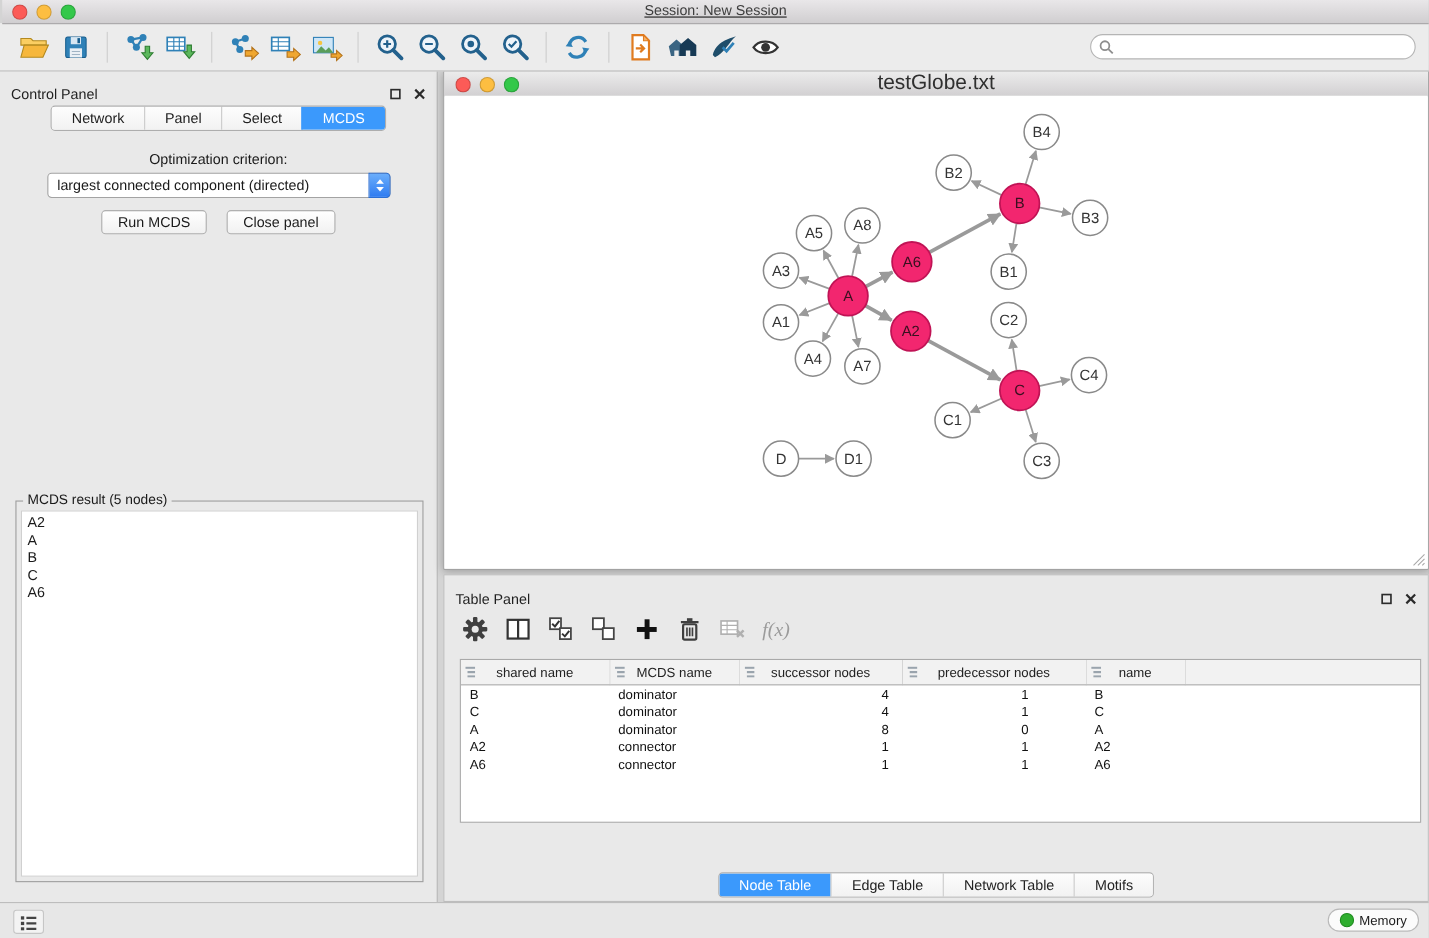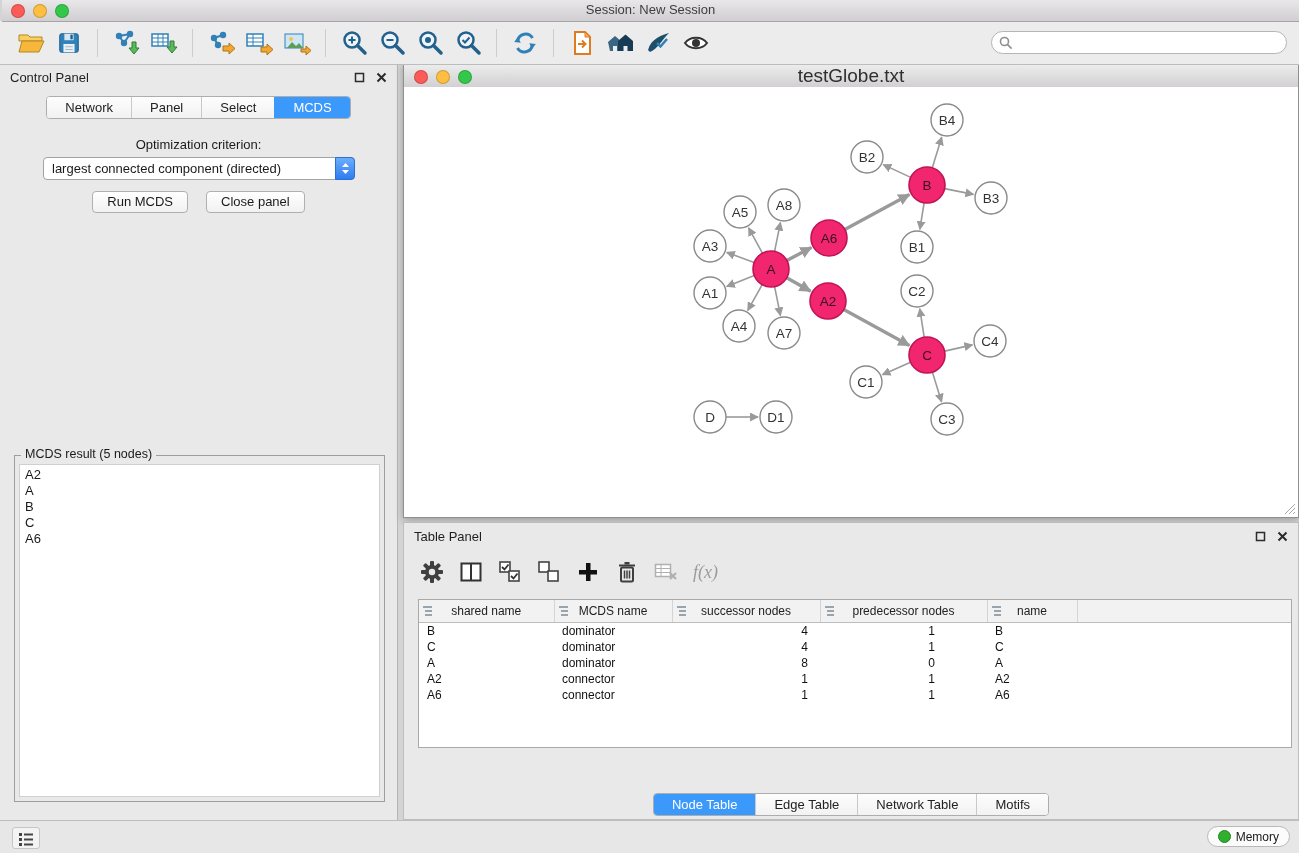--- a/index.html
+++ b/index.html
@@ -1,36 +1,36 @@
 <!DOCTYPE html>
 <html><head>
 <meta charset="utf-8">
 <style>
   html,body{margin:0;padding:0;}
   body{font-family:"Liberation Sans",sans-serif;background:#9a9a9a;}
   #app{position:relative;width:1299px;height:853px;background:#d4d4d4;overflow:hidden;font-size:13px;color:#1a1a1a;}
 
   
-  .titlebar{position:absolute;top:0;left:2px;right:0;height:21px;background:linear-gradient(#e9e7e9,#d0ced0);border-bottom:1px solid #a6a4a6;z-index:5;}
+  .titlebar{position:absolute;top:0;left:2px;right:0;height:21px;background:linear-gradient(#e9e7e9,#d0ced0);border-bottom:1px solid #a6a4a6;z-index:5;text-decoration:underline;}
   .traffic{position:absolute;top:4px;left:9px;display:flex;gap:8px;}
   .light{width:12px;height:12px;border-radius:50%;border:1px solid rgba(0,0,0,.18);}
   .light.red{background:#fc5b57;}.light.yellow{background:#fdbe41;}.light.green{background:#34c84a;}
   .title-text{text-align:center;line-height:20px;color:#3e3e3e;font-size:13px;}
 
   
   .toolbar{position:absolute;top:21px;left:0;right:0;height:43px;background:#ececec;border-bottom:1px solid #bdbdbd;display:flex;align-items:center;padding:0 12px;z-index:4;}
   .tbtn{width:38px;height:36px;display:flex;align-items:center;justify-content:center;border-radius:4px;flex:none;}
   .tsep{width:1px;height:28px;background:#cdcdcd;margin:0 9px;flex:none;}
   .search-wrap{margin-left:auto;position:relative;flex:none;}
   .search-input{width:296px;height:23px;border-radius:12px;border:1px solid #b5b5b5;background:#fff;padding:0 10px 0 26px;font-size:12px;outline:none;font-family:"Liberation Sans",sans-serif;box-sizing:border-box;}
   .search-icon{position:absolute;left:8px;top:5px;}
 
   
   .control-panel{position:absolute;left:0;top:64px;width:397px;height:756px;background:#e9e9e9;border-right:1px solid #b5b5b5;}
-  .panel-header{height:26px;display:flex;align-items:center;padding:0 10px;color:#1f1f1f;}
+  .panel-header{height:26px;display:flex;align-items:center;padding:8px 10px;color:#1f1f1f;}
   .panel-hbtns{margin-left:auto;display:flex;gap:10px;align-items:center;}
   .hbtn{width:12px;height:12px;display:flex;align-items:center;justify-content:center;}
   .cp-tabs{position:absolute;top:32px;left:0;width:100%;display:flex;justify-content:center;}
   .seg{display:flex;border:1px solid #adadad;border-radius:4px;background:#fdfdfd;overflow:hidden;}
   .seg-tab{padding:3px 18px;font-size:13px;border-left:1px solid #c9c9c9;background:linear-gradient(#fdfdfd,#f2f2f2);color:#222;white-space:nowrap;}
   .seg-tab:first-child{border-left:none;}
   .seg-tab.active{background:#3b99fc;color:#fff;border-left-color:#3b99fc;}
   .opt-label{position:absolute;top:73px;left:0;width:100%;text-align:center;font-size:13px;}
   .combo{position:absolute;top:93px;left:43px;width:312px;height:23px;border:1px solid #a3a3a3;border-radius:4px;background:#fff;display:flex;align-items:center;box-sizing:border-box;}
   .combo-text{flex:1;padding-left:8px;font-size:13px;white-space:nowrap;overflow:hidden;}

